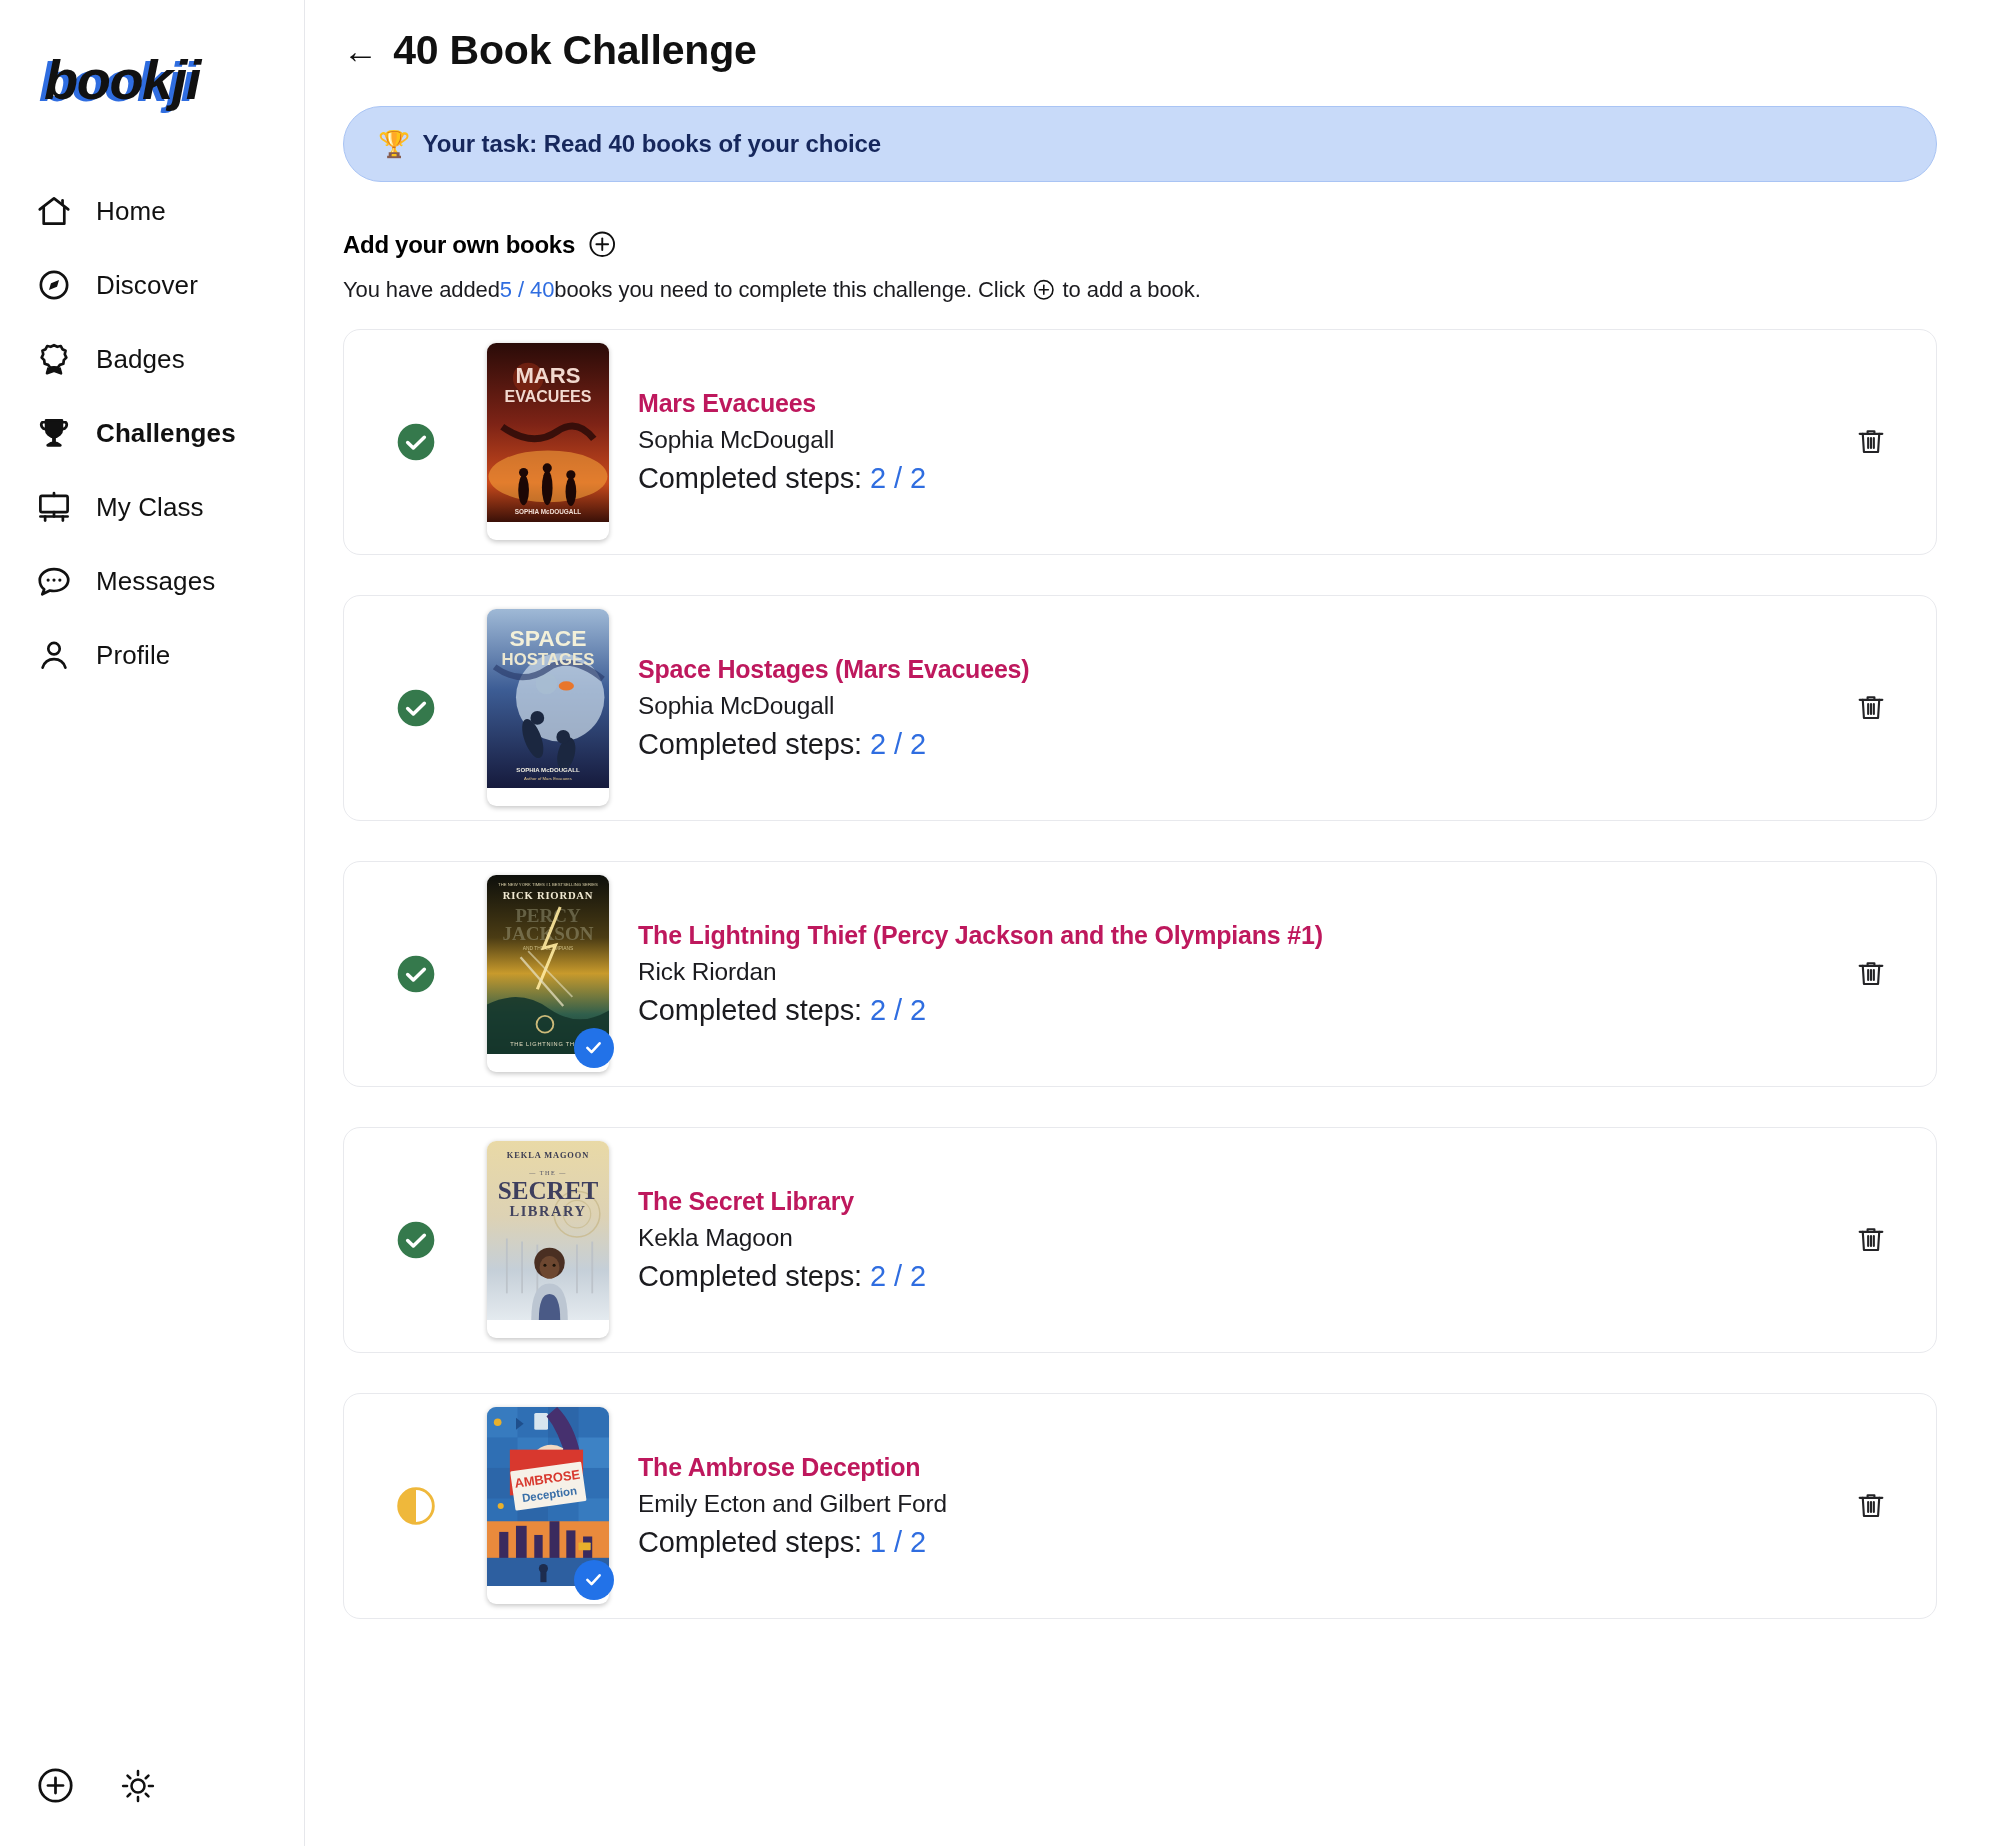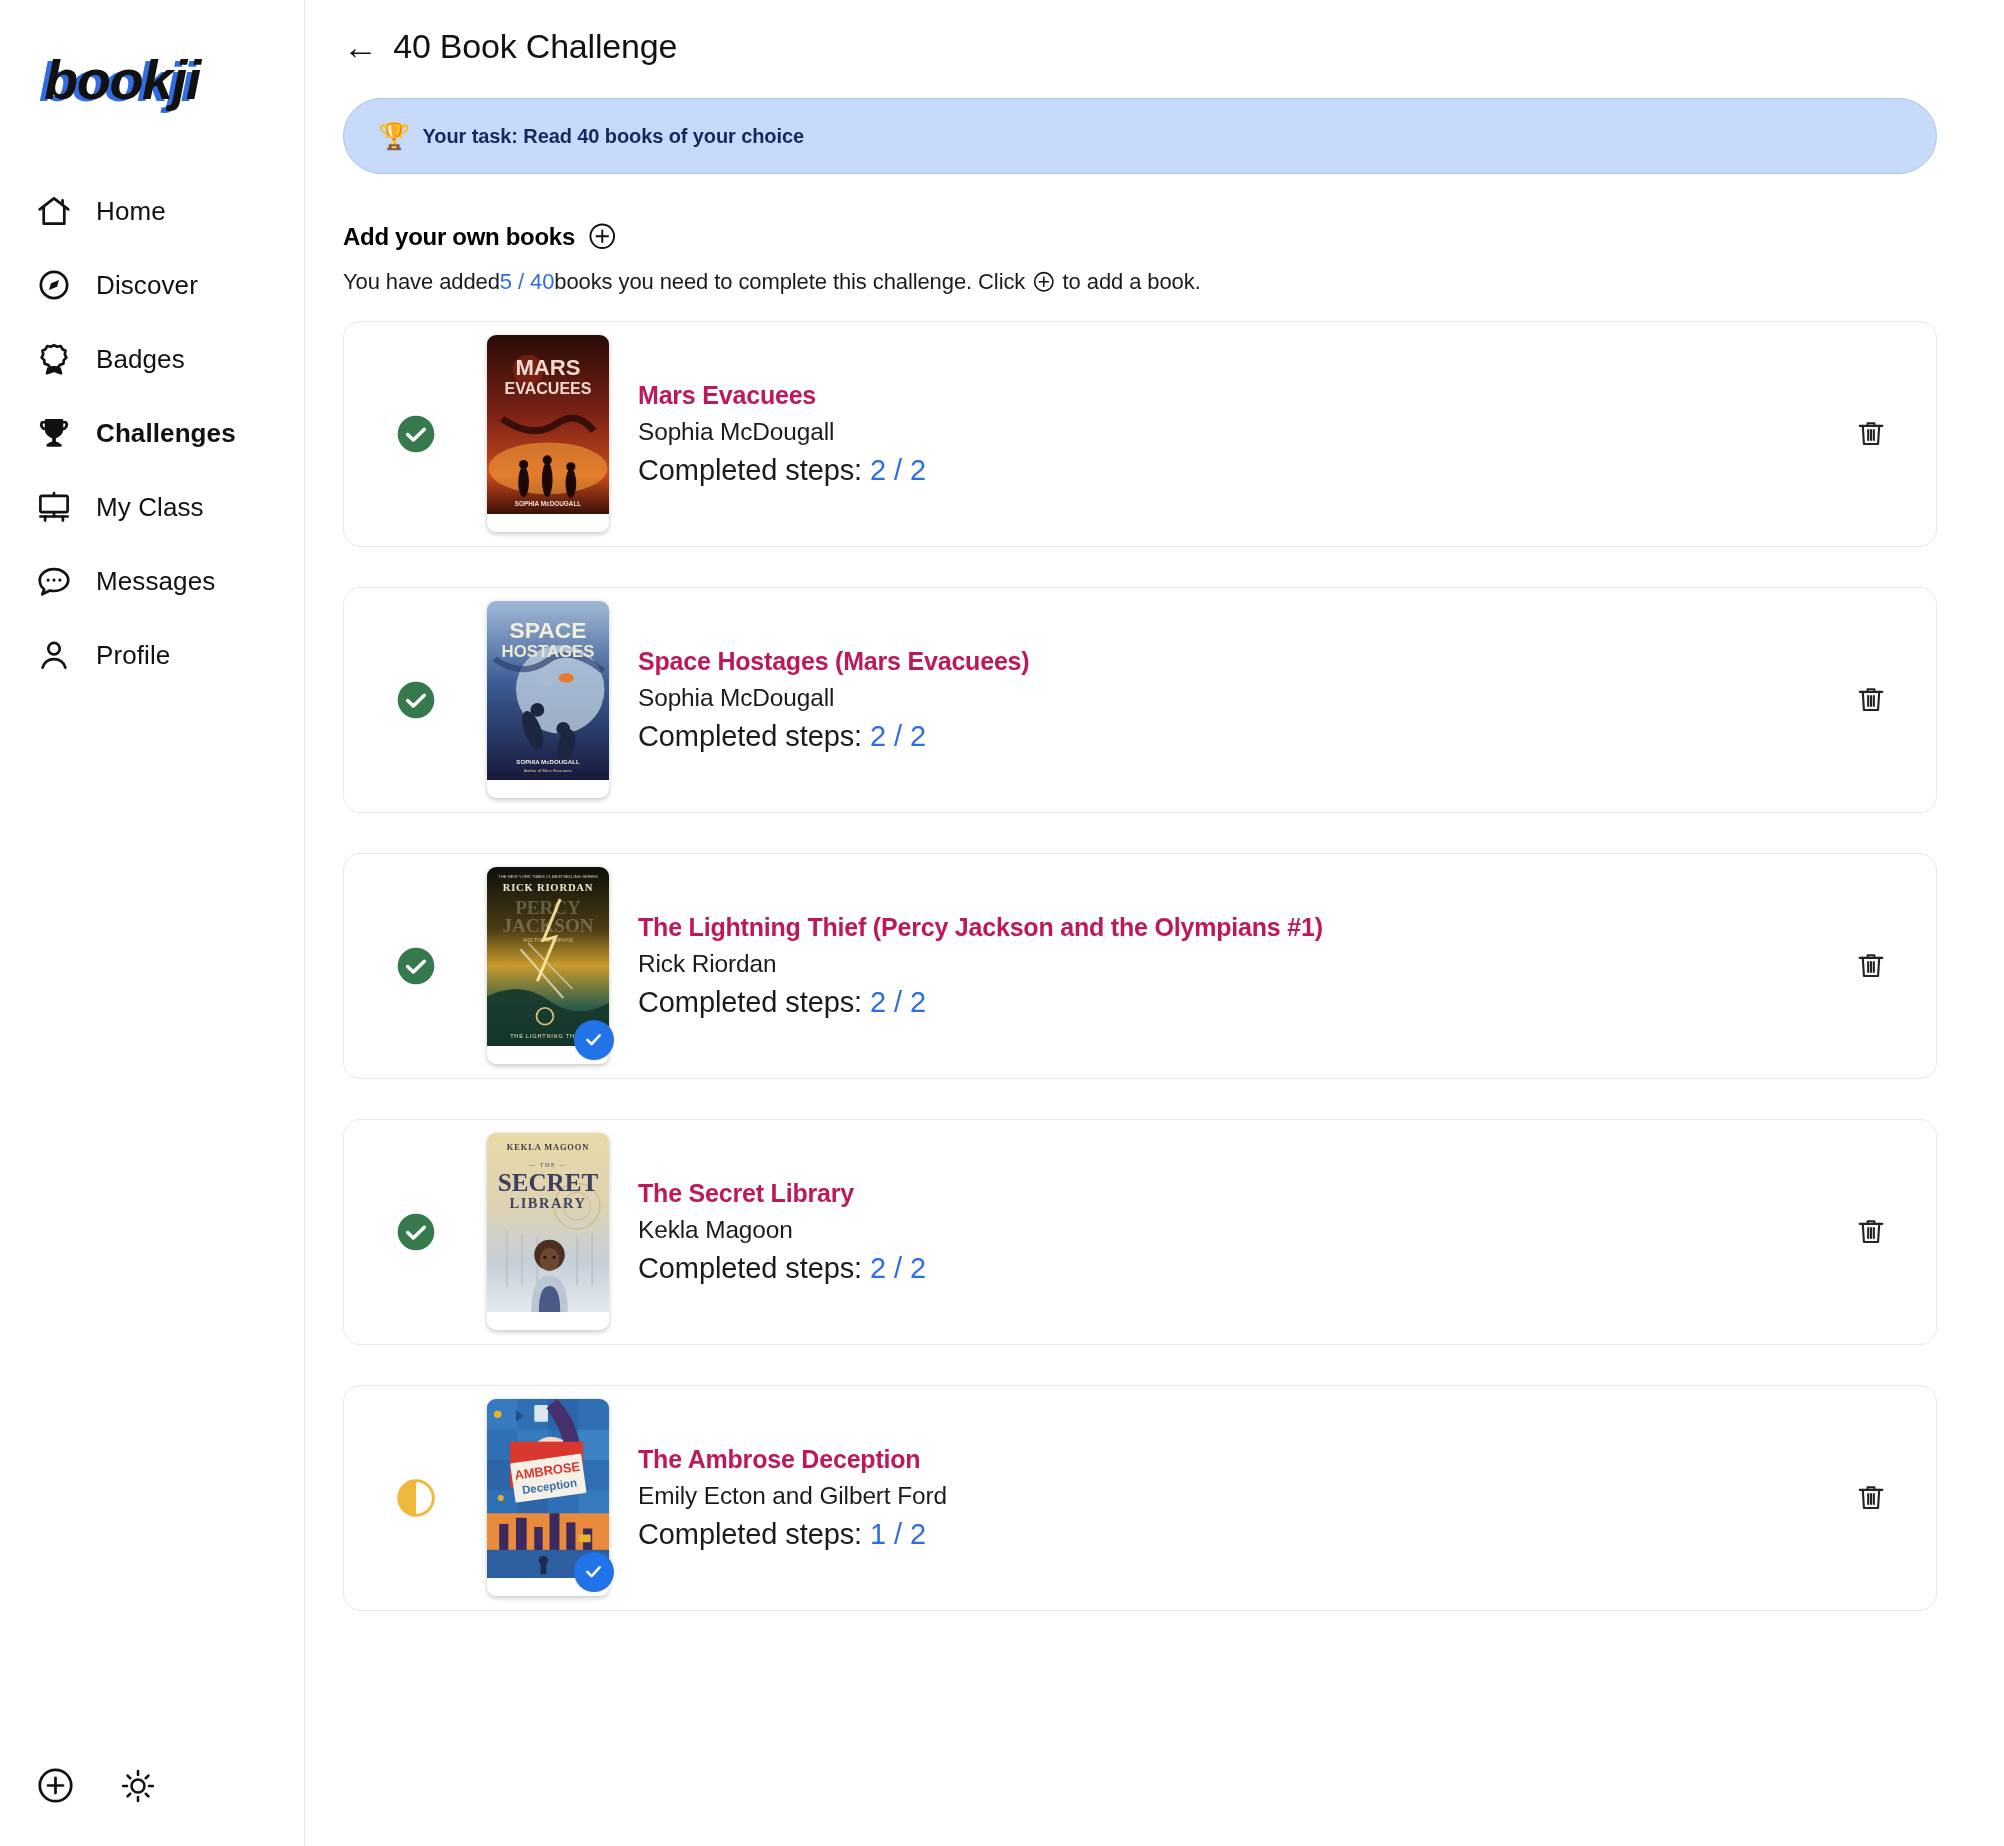--- a/index.html
+++ b/index.html
@@ -49,34 +49,34 @@
   }
   .sb-btn { width: 41px; height: 41px; display: flex; align-items: center; justify-content: center; cursor: pointer; }
 
   
   .main { flex: 1 1 auto; position: relative; padding: 0; height: 1846px; }
   .page-head {
     display: flex; align-items: center; gap: 15.2px;
     margin: 27.4px 0 0 38px;
   }
   .back-arrow { font-size: 35px; line-height: 1; color: #111; cursor: pointer; }
-  .page-title { font-size: 34px; font-weight: 400; color: #111; letter-spacing: -0.2px; }
+  .page-title { font-size: 41px; font-weight: 700; color: #111; letter-spacing: -0.2px; }
 
   .task-banner {
     margin: 32px 0 0 38px;
     width: 1594px; height: 76px;
     background: #c8daf9;
     border: 1.5px solid #a9c4f4;
     border-radius: 38px;
     display: flex; align-items: center;
     padding-left: 34px;
     gap: 12.2px;
   }
   .task-emoji { font-size: 26px; line-height: 1; }
-  .task-text { font-size: 20px; font-weight: 700; color: #16275c; letter-spacing: -0.1px; }
+  .task-text { font-size: 24px; font-weight: 700; color: #16275c; letter-spacing: -0.1px; }
 
   .section-head {
     display: flex; align-items: center; gap: 12.2px;
     margin: 47px 0 0 38px;
   }
   .section-title { font-size: 24px; font-weight: 700; color: #000000; letter-spacing: -0.3px; }
   .plus-circle { width: 30.5px; height: 30.5px; flex: 0 0 30.5px; cursor: pointer; }
   .section-sub {
     margin: 17px 16px 0 38px;
     font-size: 22px; color: #1b1b1f; letter-spacing: -0.1px;

